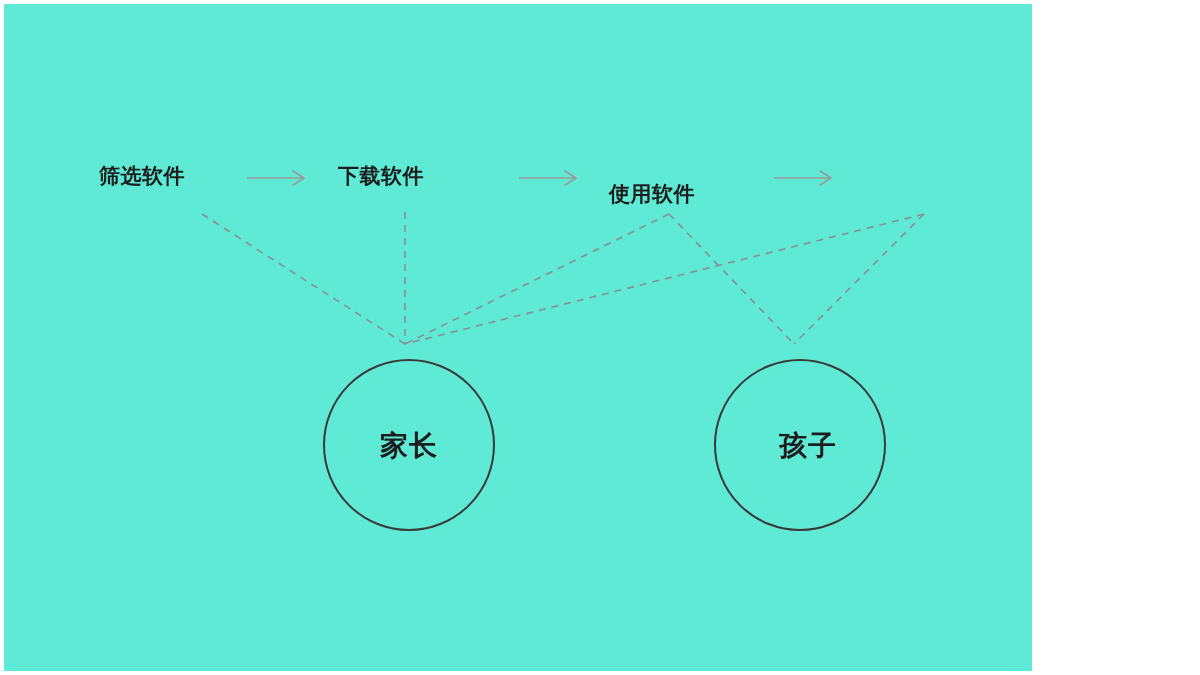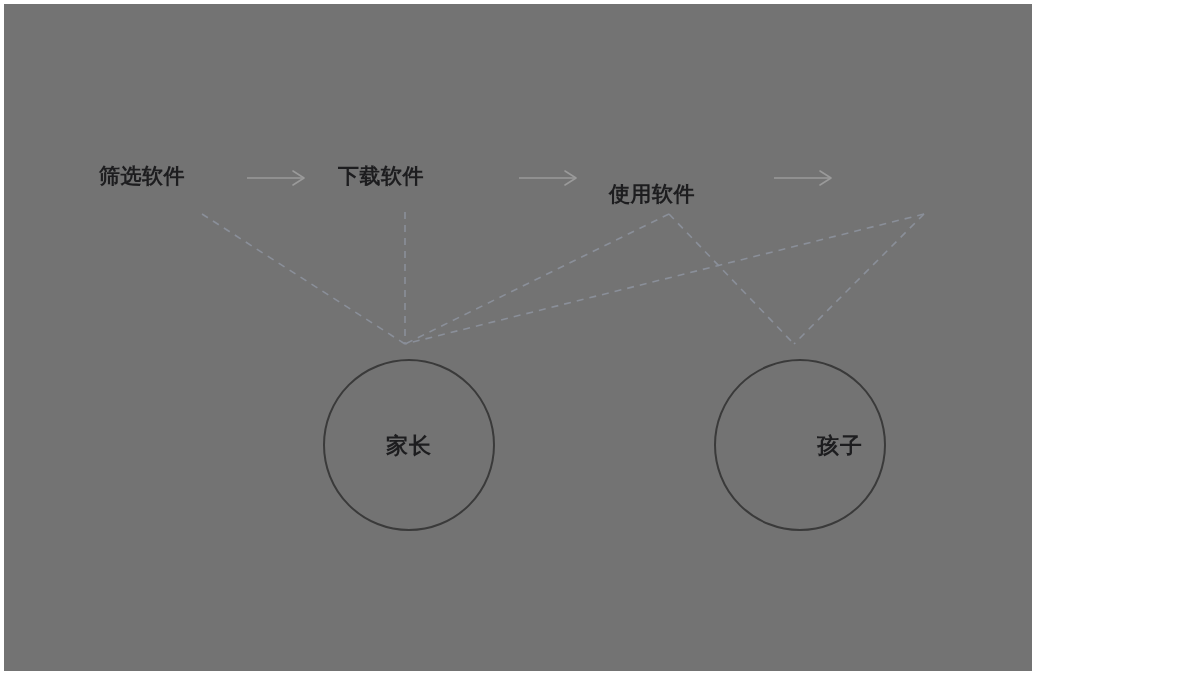--- a/index.html
+++ b/index.html
@@ -10,21 +10,21 @@
     width: 1200px;
     height: 675px;
     background: #ffffff;
     font-family: "DejaVu Sans", "Liberation Sans", sans-serif;
     overflow: hidden;
   }
   #canvas {
     position: relative;
     width: 1036px;
     height: 675px;
-    background: #737373;
+    background: #5eead4;
     box-sizing: border-box;
     border: 4px solid #ffffff;
   }
   #diagram-svg {
     position: absolute;
     left: 0;
     top: 0;
     width: 1200px;
     height: 675px;
     display: block;
@@ -41,21 +41,21 @@
   .flow-arrow {
     position: absolute;
     width: 60px;
     height: 22px;
     pointer-events: none;
   }
   .node-label {
     position: absolute;
     white-space: nowrap;
     font-weight: bold;
-    font-size: 22px;
+    font-size: 28px;
     letter-spacing: 1px;
     color: #1d1d1f;
     line-height: 1;
     transform: translate(-50%, -50%);
   }
   .node-circle {
     position: absolute;
     border-radius: 50%;
     border: 2px solid #3a3a3a;
     background: transparent;
@@ -98,15 +98,15 @@
   <svg class="flow-arrow" style="left:770px; top:163px;" viewBox="0 0 60 22" xmlns="http://www.w3.org/2000/svg">
     <line x1="0" y1="11" x2="56" y2="11" stroke="#9a9a9a" stroke-width="1.6"></line>
     <polyline points="46,4 57,11 46,18" fill="none" stroke="#9a9a9a" stroke-width="1.6" stroke-linecap="round" stroke-linejoin="round"></polyline>
   </svg>
 
 
   <div class="node-circle" style="left:405px; top:441px; width:172px; height:172px;"></div>
   <div class="node-label" style="left:405px; top:442px;">家长</div>
 
   <div class="node-circle" style="left:796px; top:441px; width:172px; height:172px;"></div>
-  <div class="node-label" style="left:836px; top:442px;">孩子</div>
+  <div class="node-label" style="left:804px; top:442px;">孩子</div>
 
 </div>
 
 </body></html>

